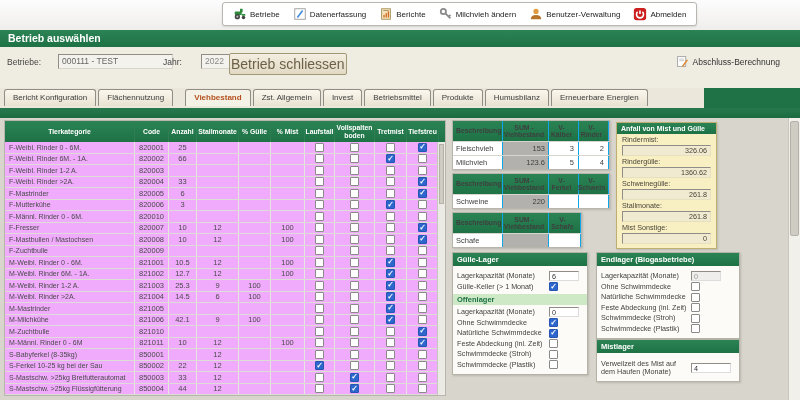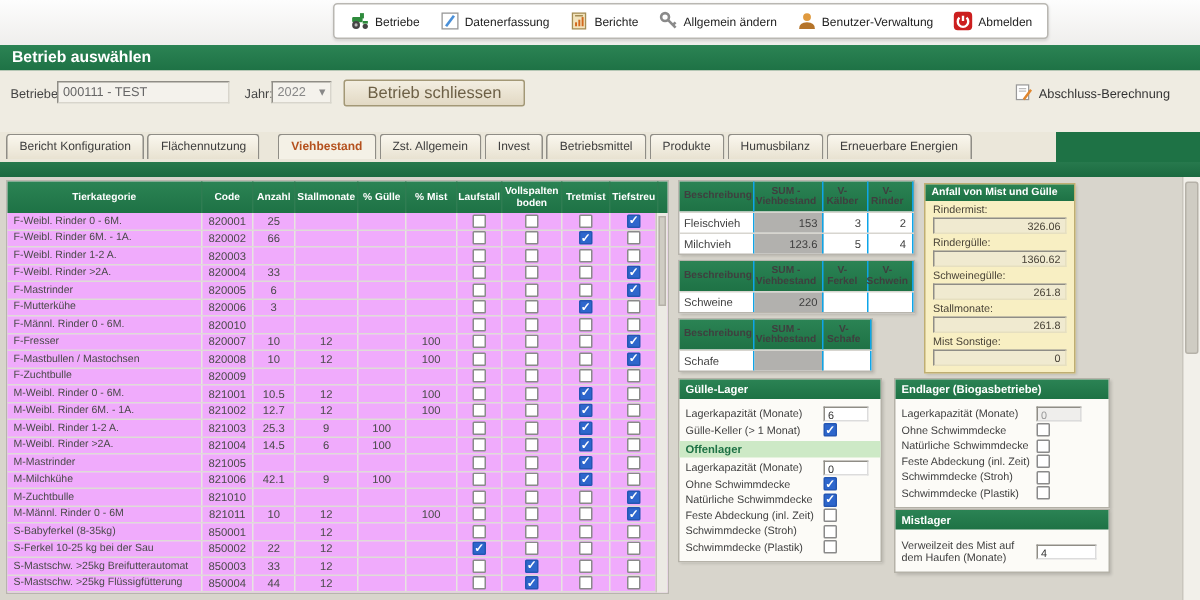--- a/index.html
+++ b/index.html
@@ -14,25 +14,25 @@
   .tbtn svg { width:14px; height:14px; }
 
   
   .titlebar { position:absolute; left:0; top:30px; width:800px; height:17px; background:linear-gradient(#2b8354,#1e7245);
               color:#fff; font-weight:bold; font-size:10.5px; line-height:17px; padding-left:8px; }
 
   
   .formrow { position:absolute; left:0; top:47px; width:800px; height:41px; background:#efece2; }
   .lbl { font-size:8.5px; color:#444; }
   .formrow .lbl-betriebe { position:absolute; left:7px; top:10px; }
-  .inp { background:#f4f2ec; border:1px solid; border-color:#8f8d86 #d8d5cc #d8d5cc #8f8d86; color:#666; font-size:8.5px; height:15px; line-height:13px; padding:0 3px; }
+  .inp { background:#f4f2ec; border:1px solid; border-color:#8f8d86 #d8d5cc #d8d5cc #8f8d86; color:#666; font-size:8.5px; height:15px; line-height:13px; padding:0 3px;margin-left:20px; }
   .inp-betriebe { position:absolute; left:38px; top:7px; width:115px; }
   .formrow .lbl-jahr { position:absolute; left:163px; top:10px; }
   .sel-jahr { position:absolute; left:181px; top:7px; width:40px; display:flex; justify-content:space-between; color:#888; }
-  .btn { background:linear-gradient(#f3eee1,#e2d9c4); border:1px solid #a39876; border-radius:2px; font-size:11px; color:#6d6046; padding:2px 15px; cursor:pointer; }
+  .btn { background:linear-gradient(#f3eee1,#e2d9c4); border:1px solid #a39876; border-radius:2px; font-size:14px; color:#6d6046; padding:2px 1px; cursor:pointer; }
   .btn-close { position:absolute; left:229px; top:6px; }
   .abschluss { position:absolute; right:20px; top:8px; display:flex; align-items:center; gap:4px; font-size:8.5px; color:#333; cursor:pointer; }
   .abschluss svg { width:13px; height:13px; }
 
   
   .tabstrip { position:absolute; left:0; top:88px; width:800px; height:20px; background:#ebe7da; }
   .tabgreenfill { position:absolute; left:704px; top:88px; width:96px; height:20px; background:#1e7245; }
   .greenband { position:absolute; left:0; top:108px; width:800px; height:10px; background:linear-gradient(#27794d,#1b6a40); }
   .tabs { position:absolute; left:4px; top:89px; display:flex; gap:2px; }
   .tab { background:linear-gradient(#faf7ee,#e8e2d1); border:1px solid #8f8d86; border-bottom:none; border-radius:3px 3px 0 0;
@@ -125,21 +125,21 @@
           <line x1="5" y1="4" x2="11" y2="4" stroke="#a58d54"></line>
         </svg>
       <span>Berichte</span>
     </div>
     <div class="tbtn">
       <svg viewBox="0 0 16 16">
           <circle cx="5" cy="5" r="3" fill="none" stroke="#8a8a8a" stroke-width="2"></circle>
           <line x1="7" y1="7" x2="13" y2="13" stroke="#8a8a8a" stroke-width="2"></line>
           <line x1="11" y1="11" x2="13" y2="9" stroke="#8a8a8a" stroke-width="2"></line>
         </svg>
-      <span>Allgemein ändern</span>
+      <span>Milchvieh ändern</span>
     </div>
     <div class="tbtn">
       <svg viewBox="0 0 16 16">
           <circle cx="8" cy="5" r="3" fill="#e09a3e"></circle>
           <path d="M2 14 Q2 9 8 9 Q14 9 14 14 Z" fill="#b5742a"></path>
         </svg>
       <span>Benutzer-Verwaltung</span>
     </div>
     <div class="tbtn">
       <svg viewBox="0 0 16 16">

